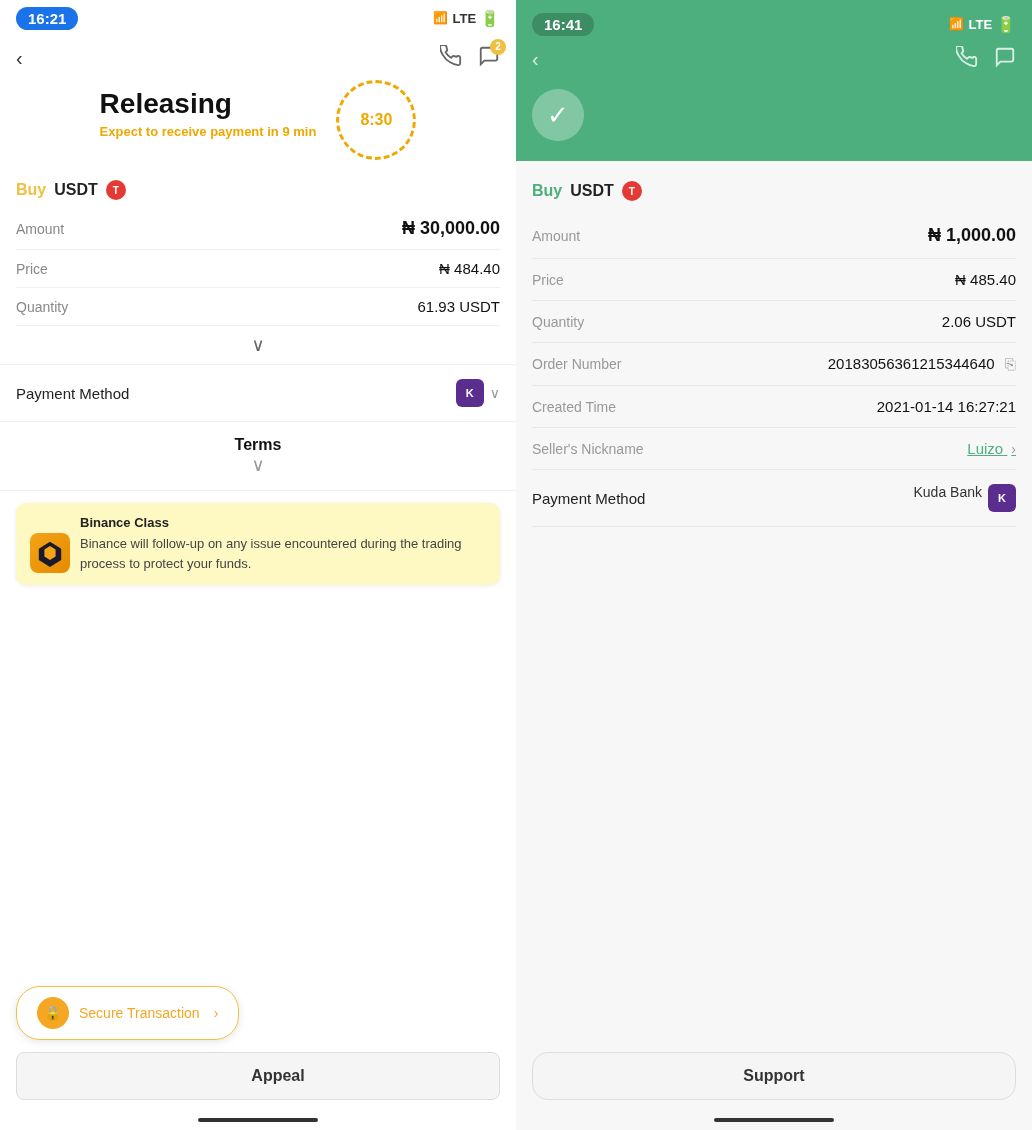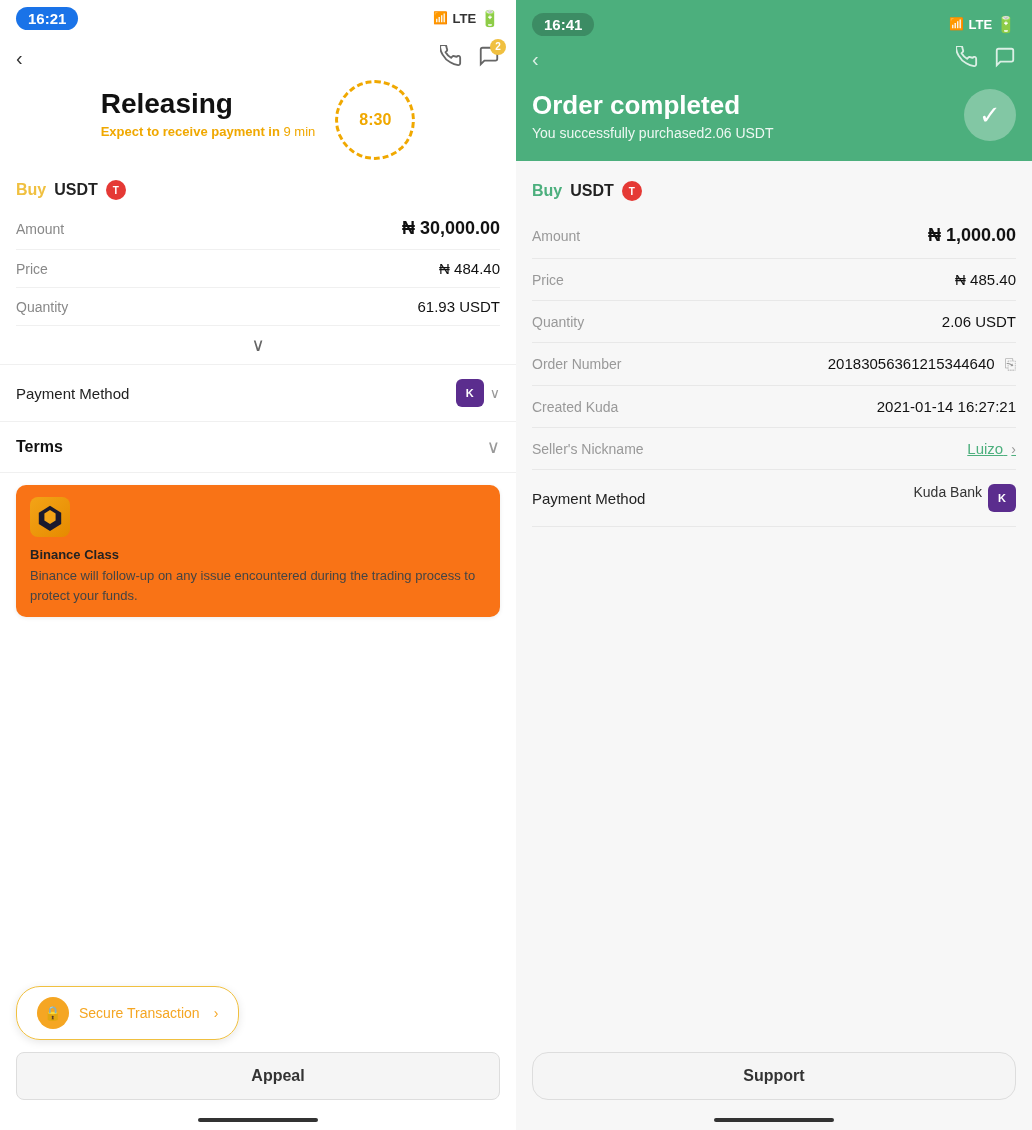--- a/index.html
+++ b/index.html
@@ -219,37 +219,37 @@
       font-size: 11px;
       font-weight: 700;
     }
 
     .terms-row {
       display: flex;
       justify-content: space-between;
       align-items: center;
       padding: 14px 16px;
       border-bottom: 1px solid #f0f0f0;
+      flex-direction: column;
     }
     .terms-label {
       font-size: 16px;
       font-weight: 600;
       color: #111;
     }
 
     .binance-card {
       margin: 12px 16px;
-      background: #f97316;
+      background: #fef9c3;
       border-radius: 10px;
       padding: 12px 14px;
       display: flex;
       gap: 10px;
-      align-items: flex-start;
+      align-items: flex-end;
       box-shadow: 0 1px 4px rgba(0,0,0,0.08);
-      flex-direction: column;
     }
     .binance-logo {
       width: 40px;
       height: 40px;
       background: linear-gradient(135deg, #f3a417, #e68a00);
       border-radius: 8px;
       display: flex;
       align-items: center;
       justify-content: center;
       flex-shrink: 0;
@@ -587,21 +587,21 @@
         <span class="badge">2</span>
       </span>
     </div>
   </div>
 
   <div class="header-section">
     <div>
       <div class="releasing-title">Releasing</div>
       <div class="expect-text">
         <span>Expect to receive payment in</span>
-        <span style="color:#f0a800;font-weight:400;">9 min</span>
+        <span style="color:#f0a800;font-weight:700;">9 min</span>
       </div>
     </div>
     <div class="timer-circle">8:30</div>
   </div>
 
   <div class="buy-row">
     <span class="buy-label">Buy</span>
     <span class="usdt-label">USDT</span>
     <span class="tron-icon">T</span>
   </div>
@@ -687,24 +687,20 @@
         </span>
         <span class="nav-icon-right">
           <svg width="22" height="22" viewBox="0 0 24 24" fill="none" stroke="rgba(255,255,255,0.8)" stroke-width="2">
             <path d="M21 15a2 2 0 01-2 2H7l-4 4V5a2 2 0 012-2h14a2 2 0 012 2z"></path>
           </svg>
         </span>
       </div>
     </div>
 
     <div class="completed-content">
-      <div>
-        <div class="completed-title">Order completed</div>
-        <div class="completed-subtitle">You successfully purchased2.06 USDT</div>
-      </div>
       <div class="check-circle">✓</div>
     </div>
   </div>
 
   <div class="right-content">
 
     <div class="buy-row-right">
       <span class="buy-label-right">Buy</span>
       <span class="usdt-label">USDT</span>
       <span class="tron-icon">T</span>
@@ -725,21 +721,21 @@
       </div>
 
       <div class="info-row-right">
         <span class="info-label-right">Order Number</span>
         <span class="info-value-right">
           <span>20183056361215344640</span>
           <span class="copy-icon">⎘</span>
         </span>
       </div>
       <div class="info-row-right">
-        <span class="info-label-right">Created Kuda</span>
+        <span class="info-label-right">Created Time</span>
         <span class="info-value-right">2021-01-14 16:27:21</span>
       </div>
       <div class="info-row-right">
         <span class="info-label-right">Seller's Nickname</span>
         <span class="info-value-right" style="color:#4caf7d;text-decoration:underline;cursor:pointer;">
           <span>Luizo</span>
           <span class="link-arrow">›</span>
         </span>
       </div>
     </div>

